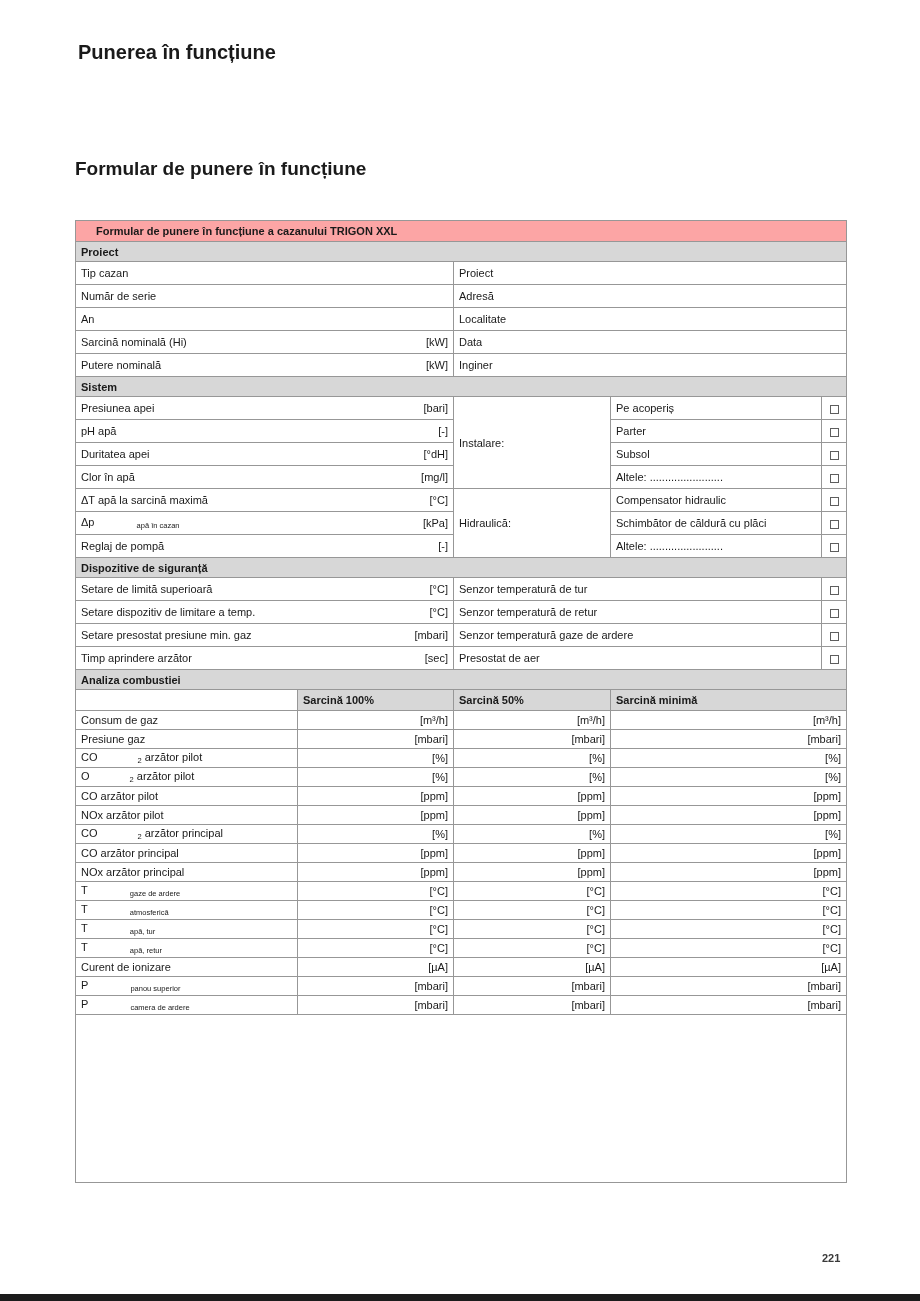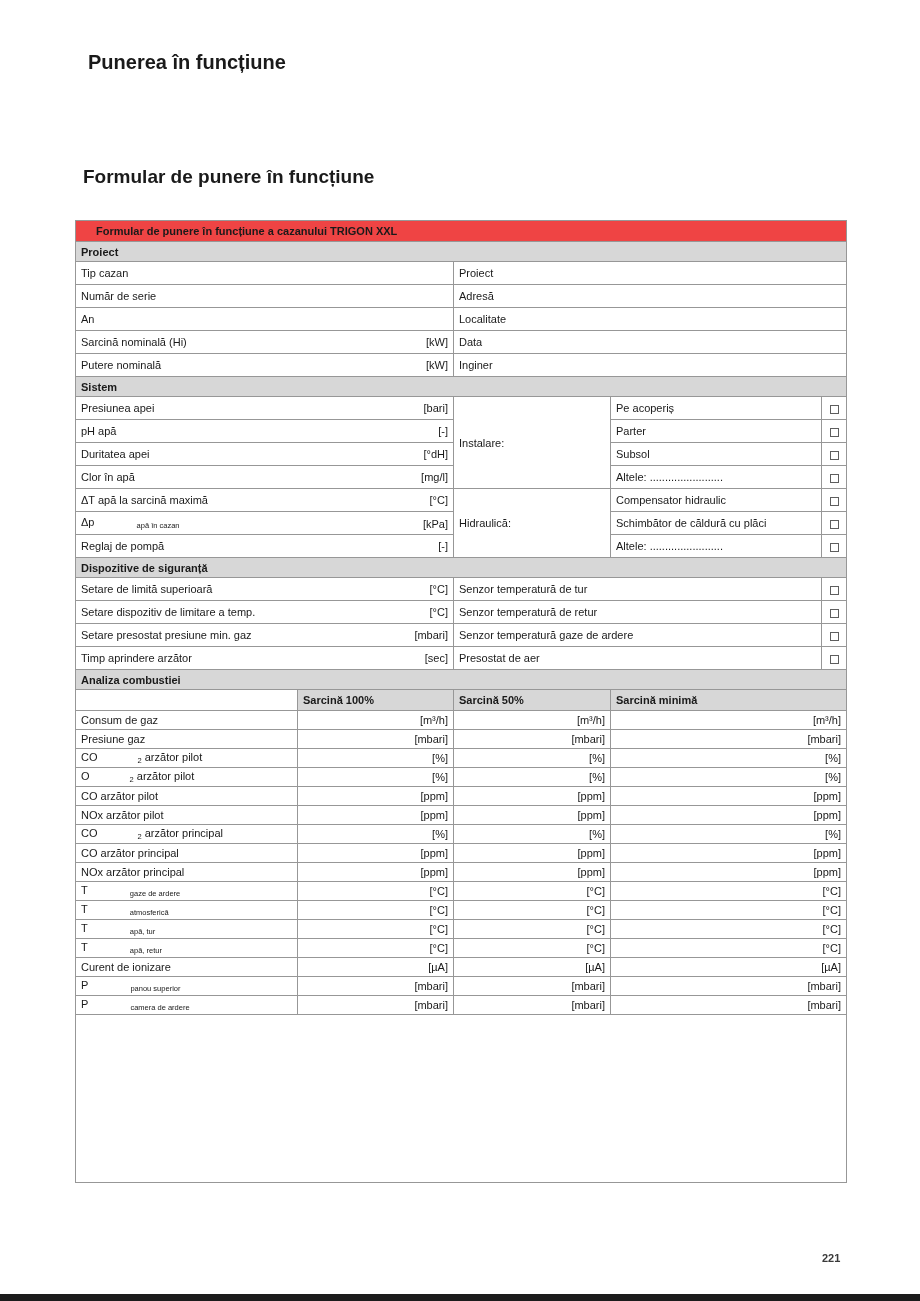--- a/index.html
+++ b/index.html
@@ -1,36 +1,36 @@
 <!DOCTYPE html>
 <html><head>
 <meta charset="utf-8">
 <style>
   * { box-sizing: border-box; }
   html,body { margin:0; padding:0; background:#e8e8e8; }
   body { font-family:"Liberation Sans", sans-serif; color:#1a1a1a; }
   .page { position:relative; width:920px; height:1301px; background:#ffffff; overflow:hidden; margin:0 auto; }
 
-  .chapter-title { position:absolute; left:75px; top:38px; margin:13px; font-size:20px; font-weight:bold; color:#1a1a1a; }
-  .section-title { position:absolute; left:75px; top:158px; margin:8px; font-size:19px; font-weight:bold; color:#1a1a1a; }
+  .chapter-title { position:absolute; left:75px; top:38px; margin:3px; font-size:20px; font-weight:bold; color:#1a1a1a; }
+  .section-title { position:absolute; left:75px; top:158px; margin:0; font-size:19px; font-weight:bold; color:#1a1a1a; }
 
   .form-wrap { position:absolute; left:75px; top:220px; width:771px; }
 
   table.tbl { border-collapse:collapse; table-layout:fixed; width:771px; margin-top:-1px; }
   table.tbl:first-child { margin-top:0; }
   td { border:1px solid #979797; padding:0 5px; font-size:11px; height:23px; vertical-align:middle; overflow:hidden; white-space:nowrap; color:#1a1a1a; }
 
   .analiza td { height:19px; }
   .hdr td { height:20px; background:#d7d7d7; font-weight:bold; }
   .colhdr td { height:21px; background:#d7d7d7; font-weight:bold; text-align:left; }
   .colhdr td.blank { background:#ffffff; }
-  .title-row td { height:21px; background:#ef4444; font-weight:bold;padding-left:20px; }
+  .title-row td { height:21px; background:#fca5a5; font-weight:bold;padding-left:20px; }
   .obs-space td { height:168px; }
 
-  .cell-flex { display:flex; justify-content:space-between; align-items:flex-end; width:100%; }
+  .cell-flex { display:flex; justify-content:space-between; align-items:center; width:100%; }
   .unit { text-align:right; white-space:nowrap; }
   .unit-cell { text-align:right; }
   .sub { font-size:7.5px; line-height:1; vertical-align:-2px;margin-left:40px; }
 
   .cbx-cell { text-align:center; padding:0; }
   .cbx { display:inline-block; width:9px; height:9px; border:1px solid #5e5e5e; background:#fff; vertical-align:middle; }
 
   .page-number { position:absolute; left:822px; top:1252px; font-size:11px; color:#3a3a3a;font-weight:bold; }
   .bottom-edge { position:absolute; left:0; bottom:0; width:920px; height:7px; background:#1c1c1c; }
 </style>

